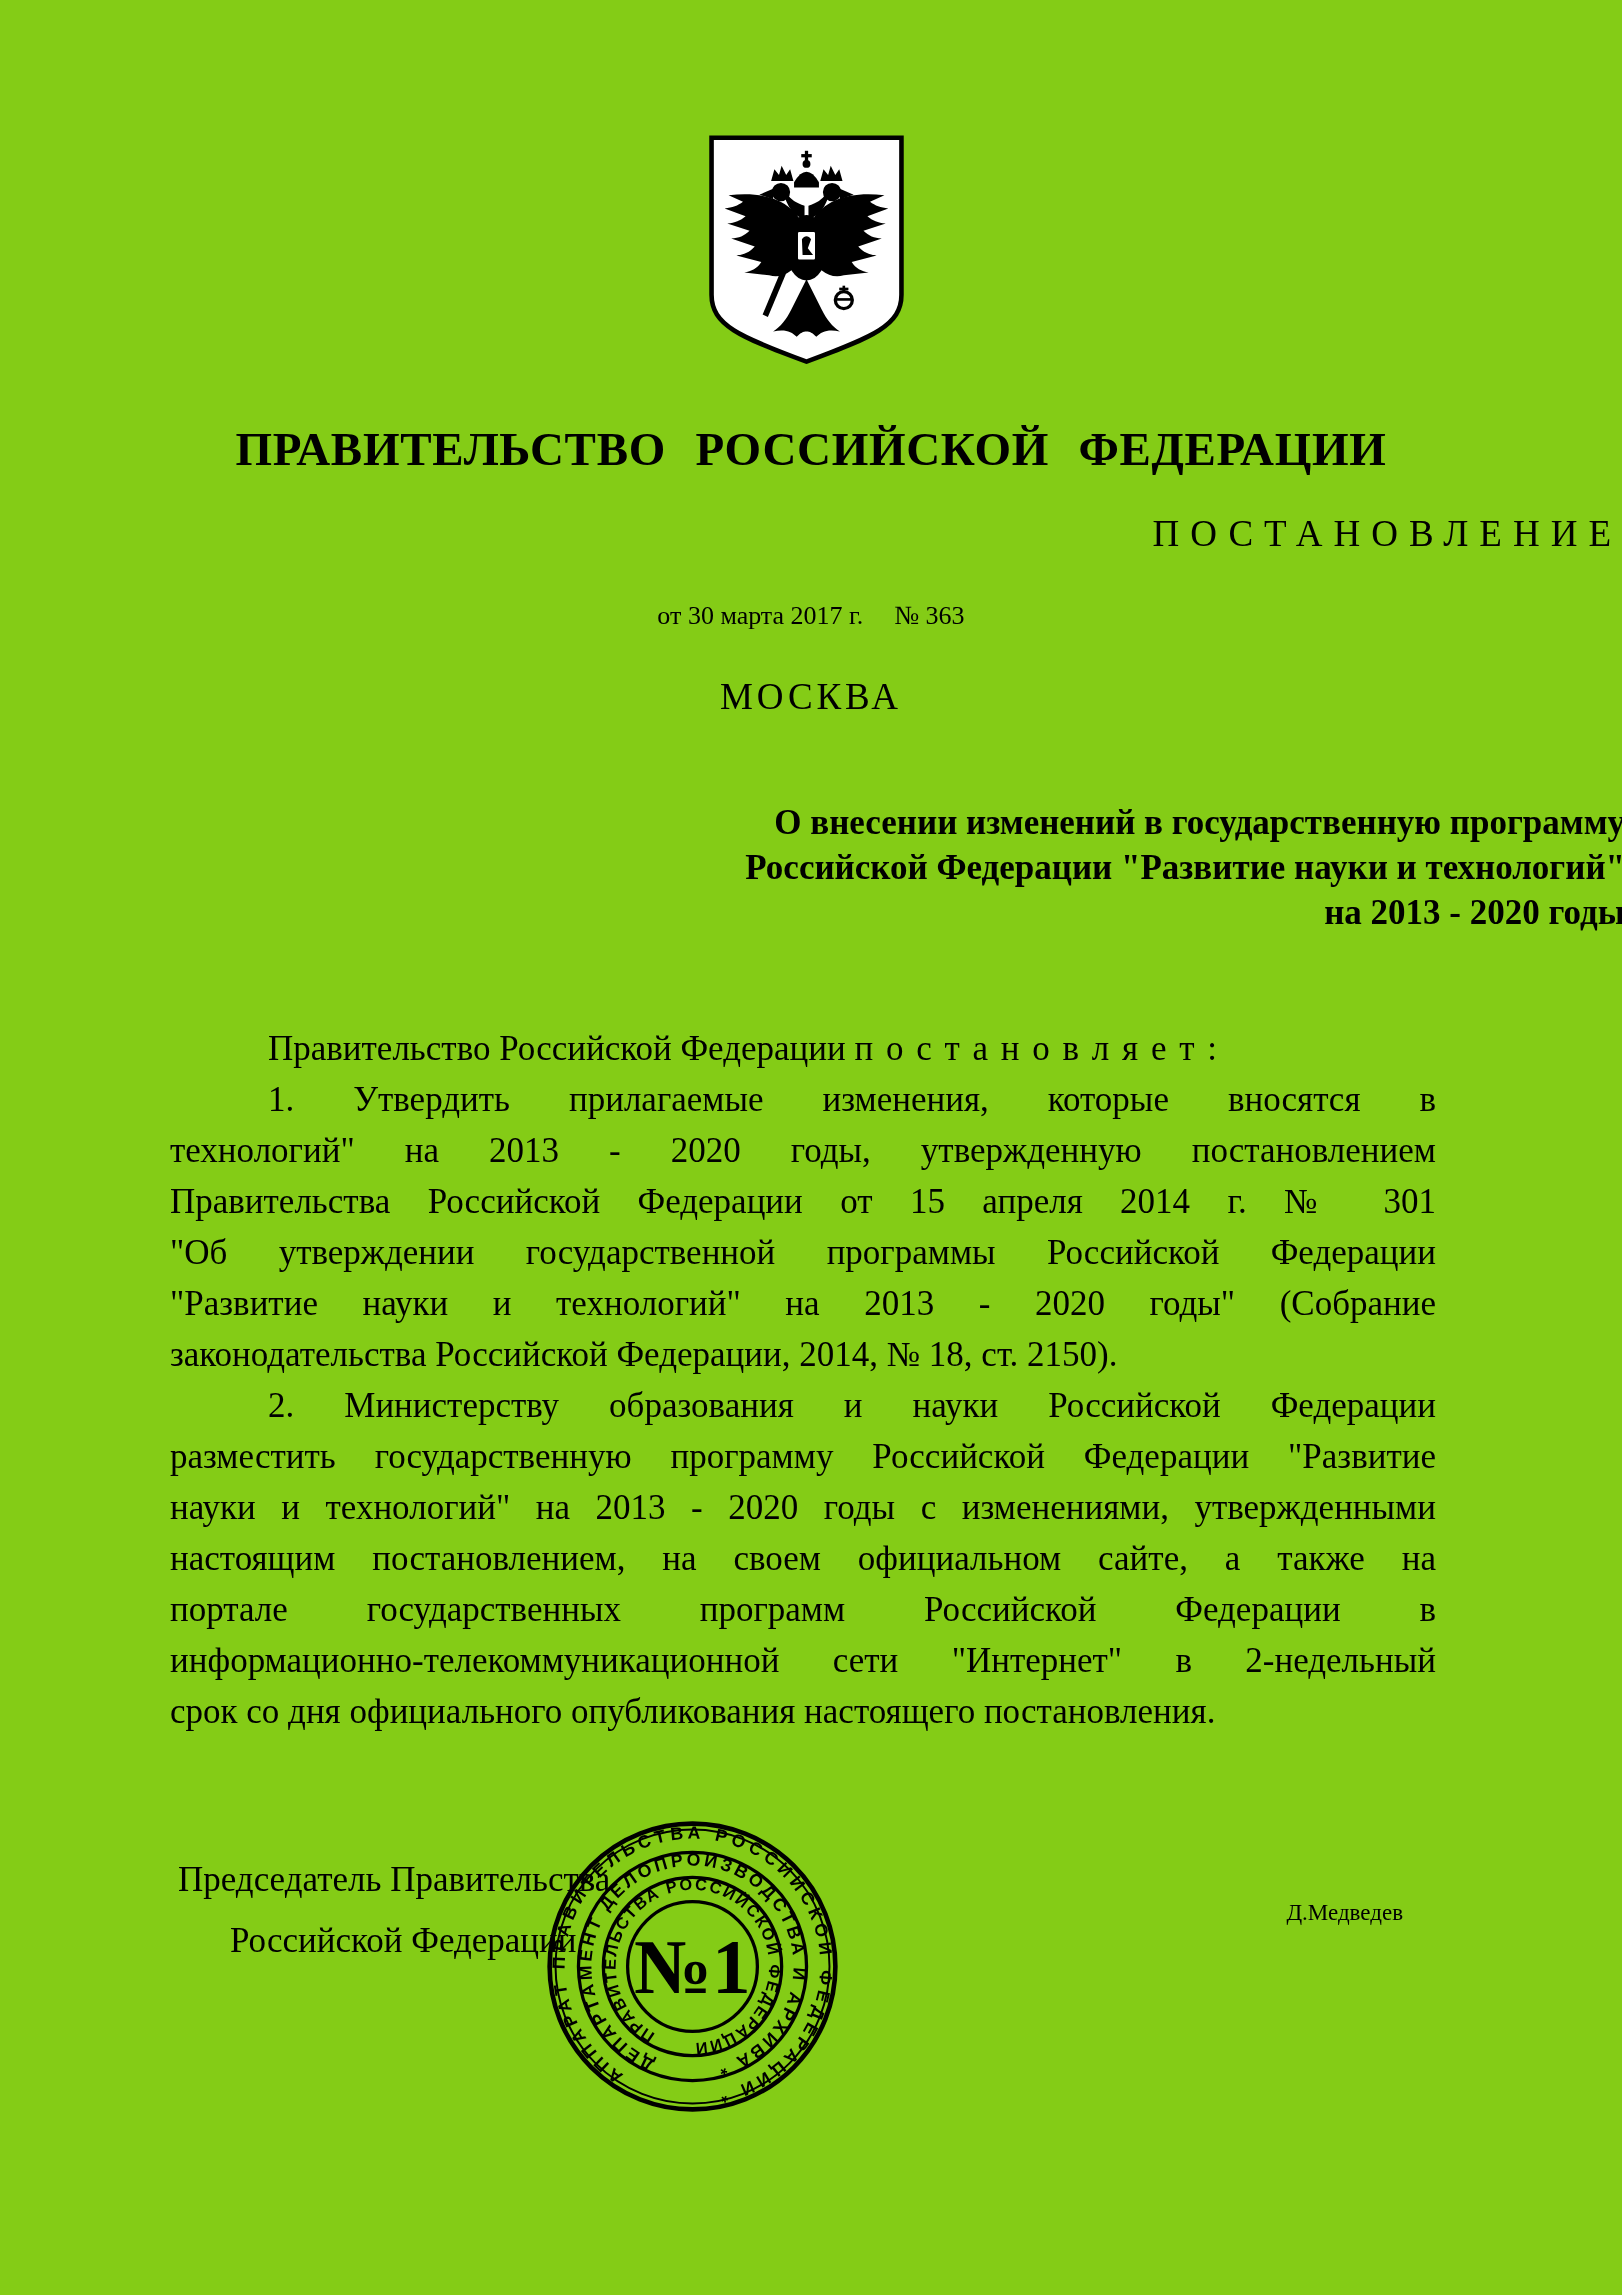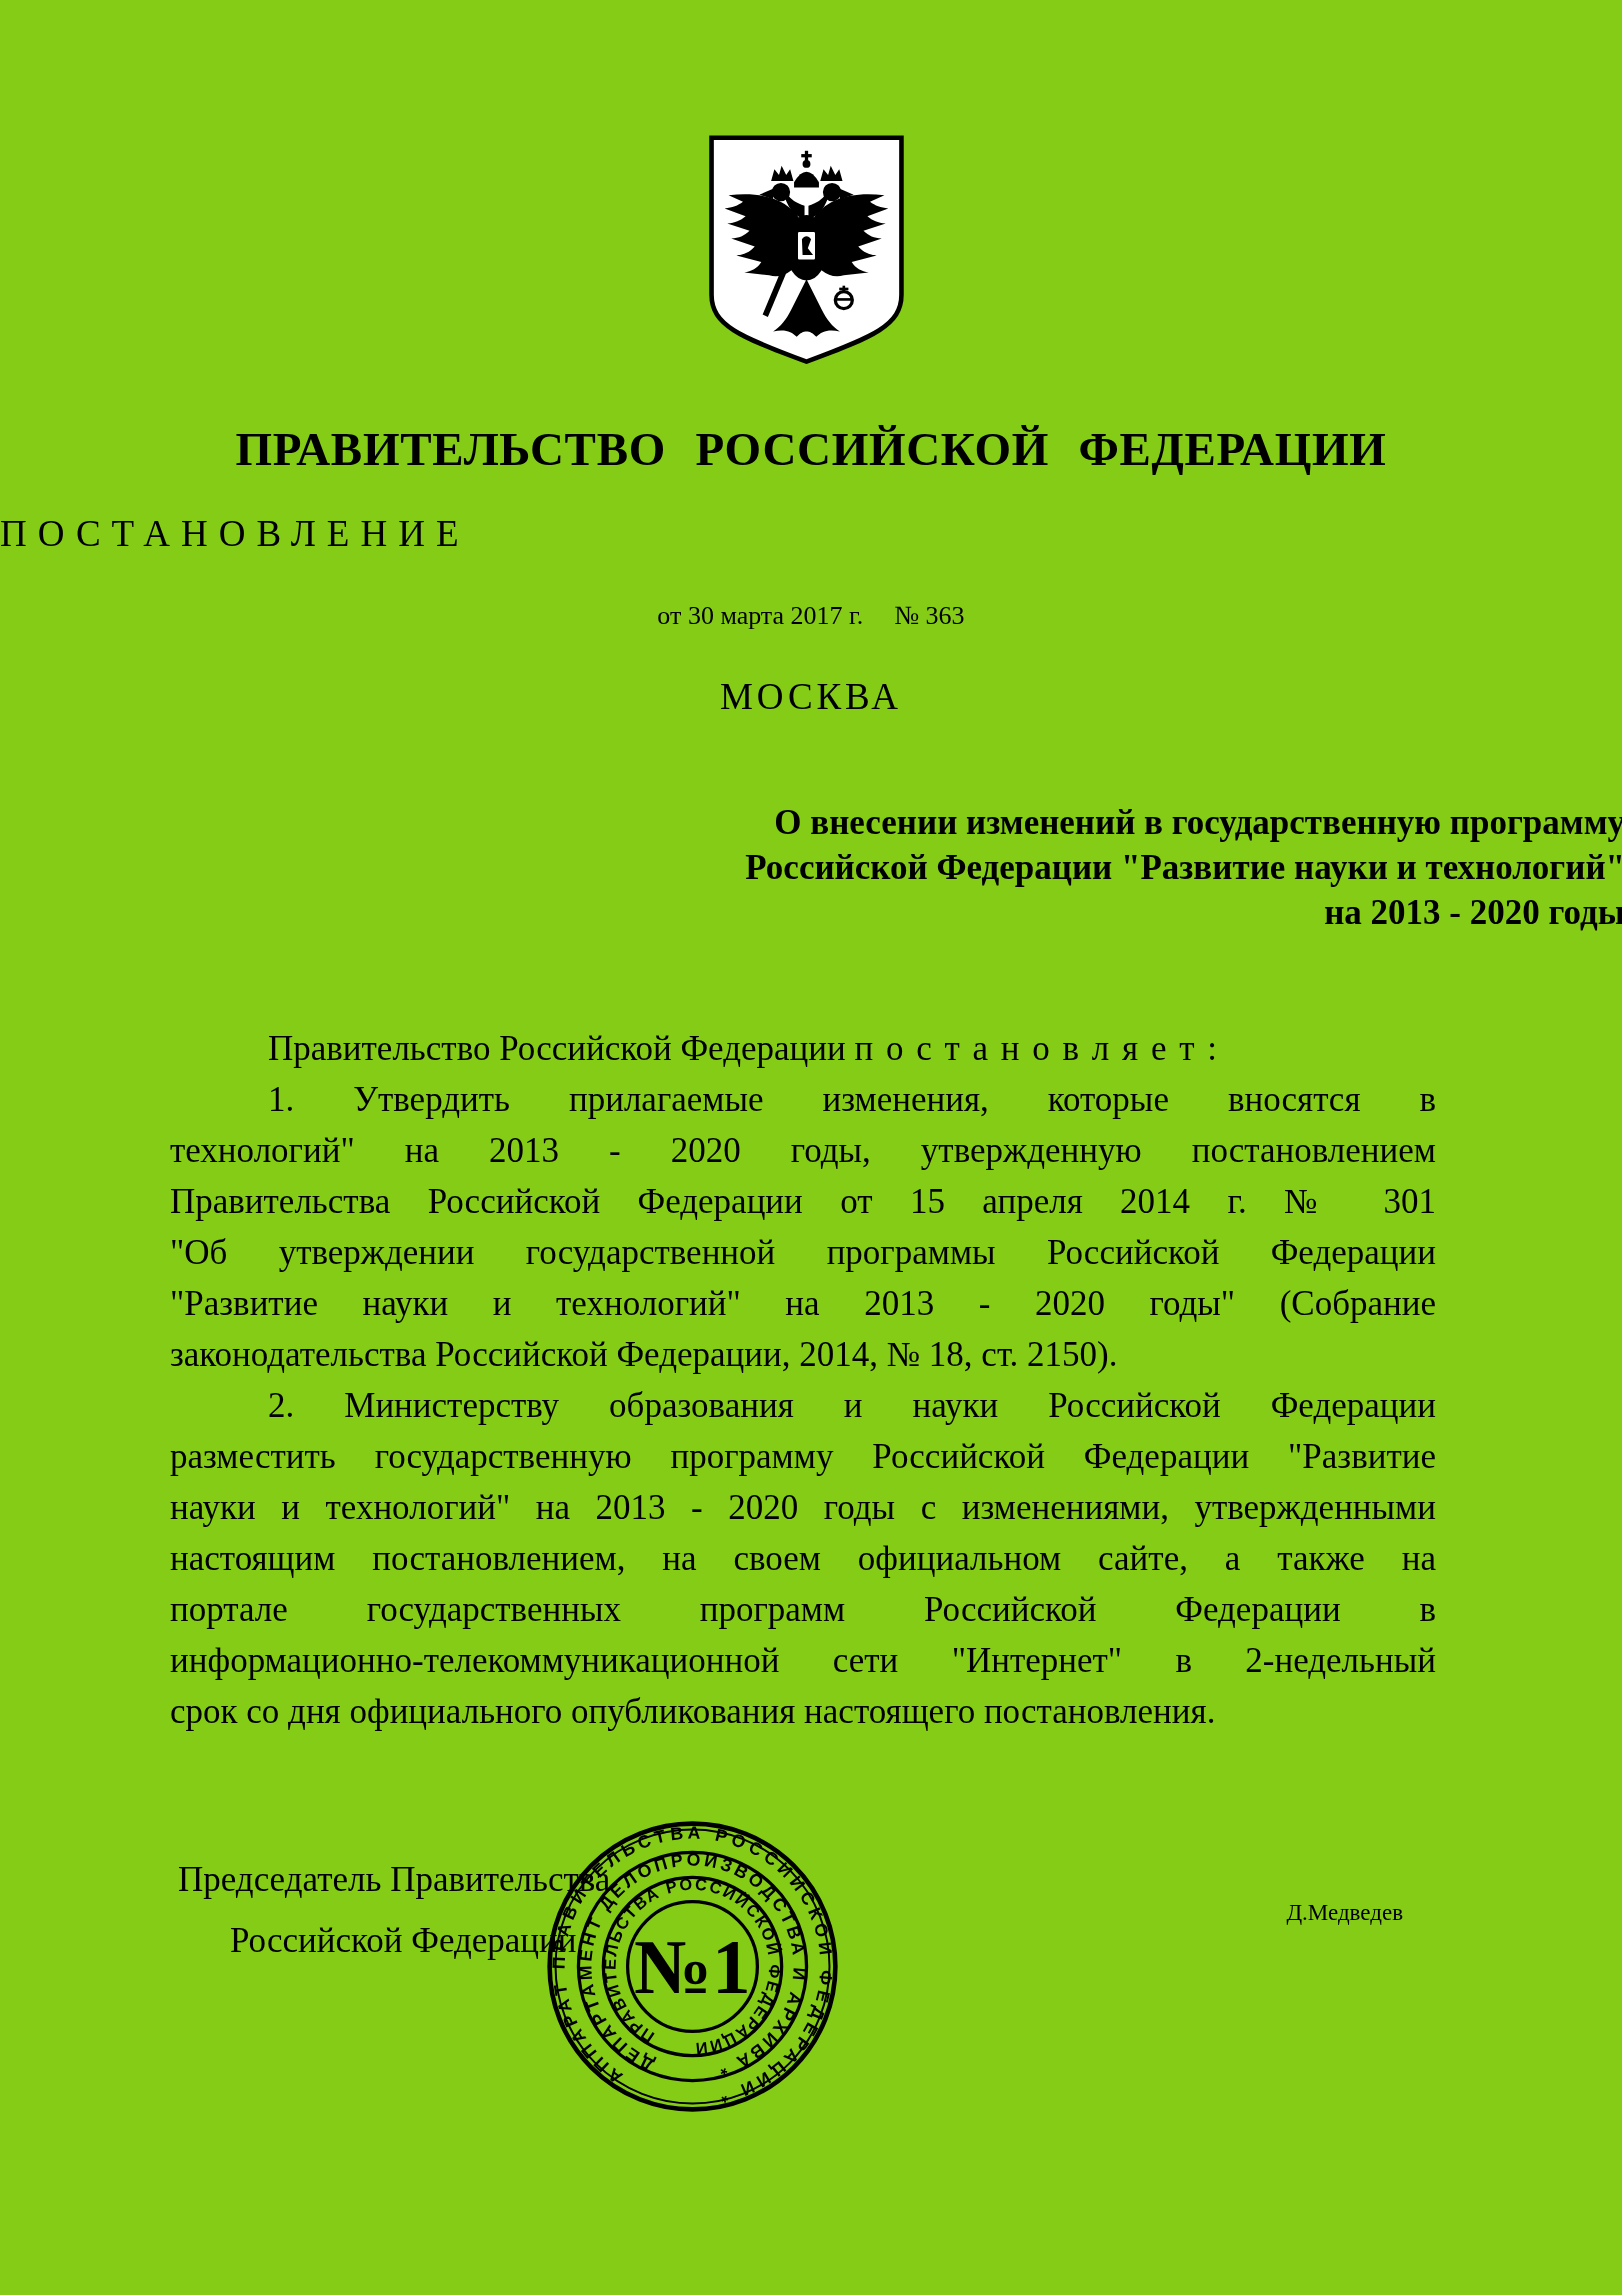--- a/index.html
+++ b/index.html
@@ -21,21 +21,21 @@
   
   #org-title {
     left: 0; top: 422px; width: 1622px;
     text-align: center;
     font-size: 47px; font-weight: bold;
     word-spacing: 17px; letter-spacing: 0.7px;
     white-space: nowrap;
   }
   #doc-type {
     left: 0; top: 512px; width: 1622px;
-    text-align: left;
+    text-align: right;
     font-size: 37px; font-weight: normal;
     letter-spacing: 11px;
     white-space: nowrap;
   }
   #date-line {
     left: 0; top: 601px; width: 1622px;
     text-align: center;
     font-size: 26px;
     white-space: nowrap;
   }

